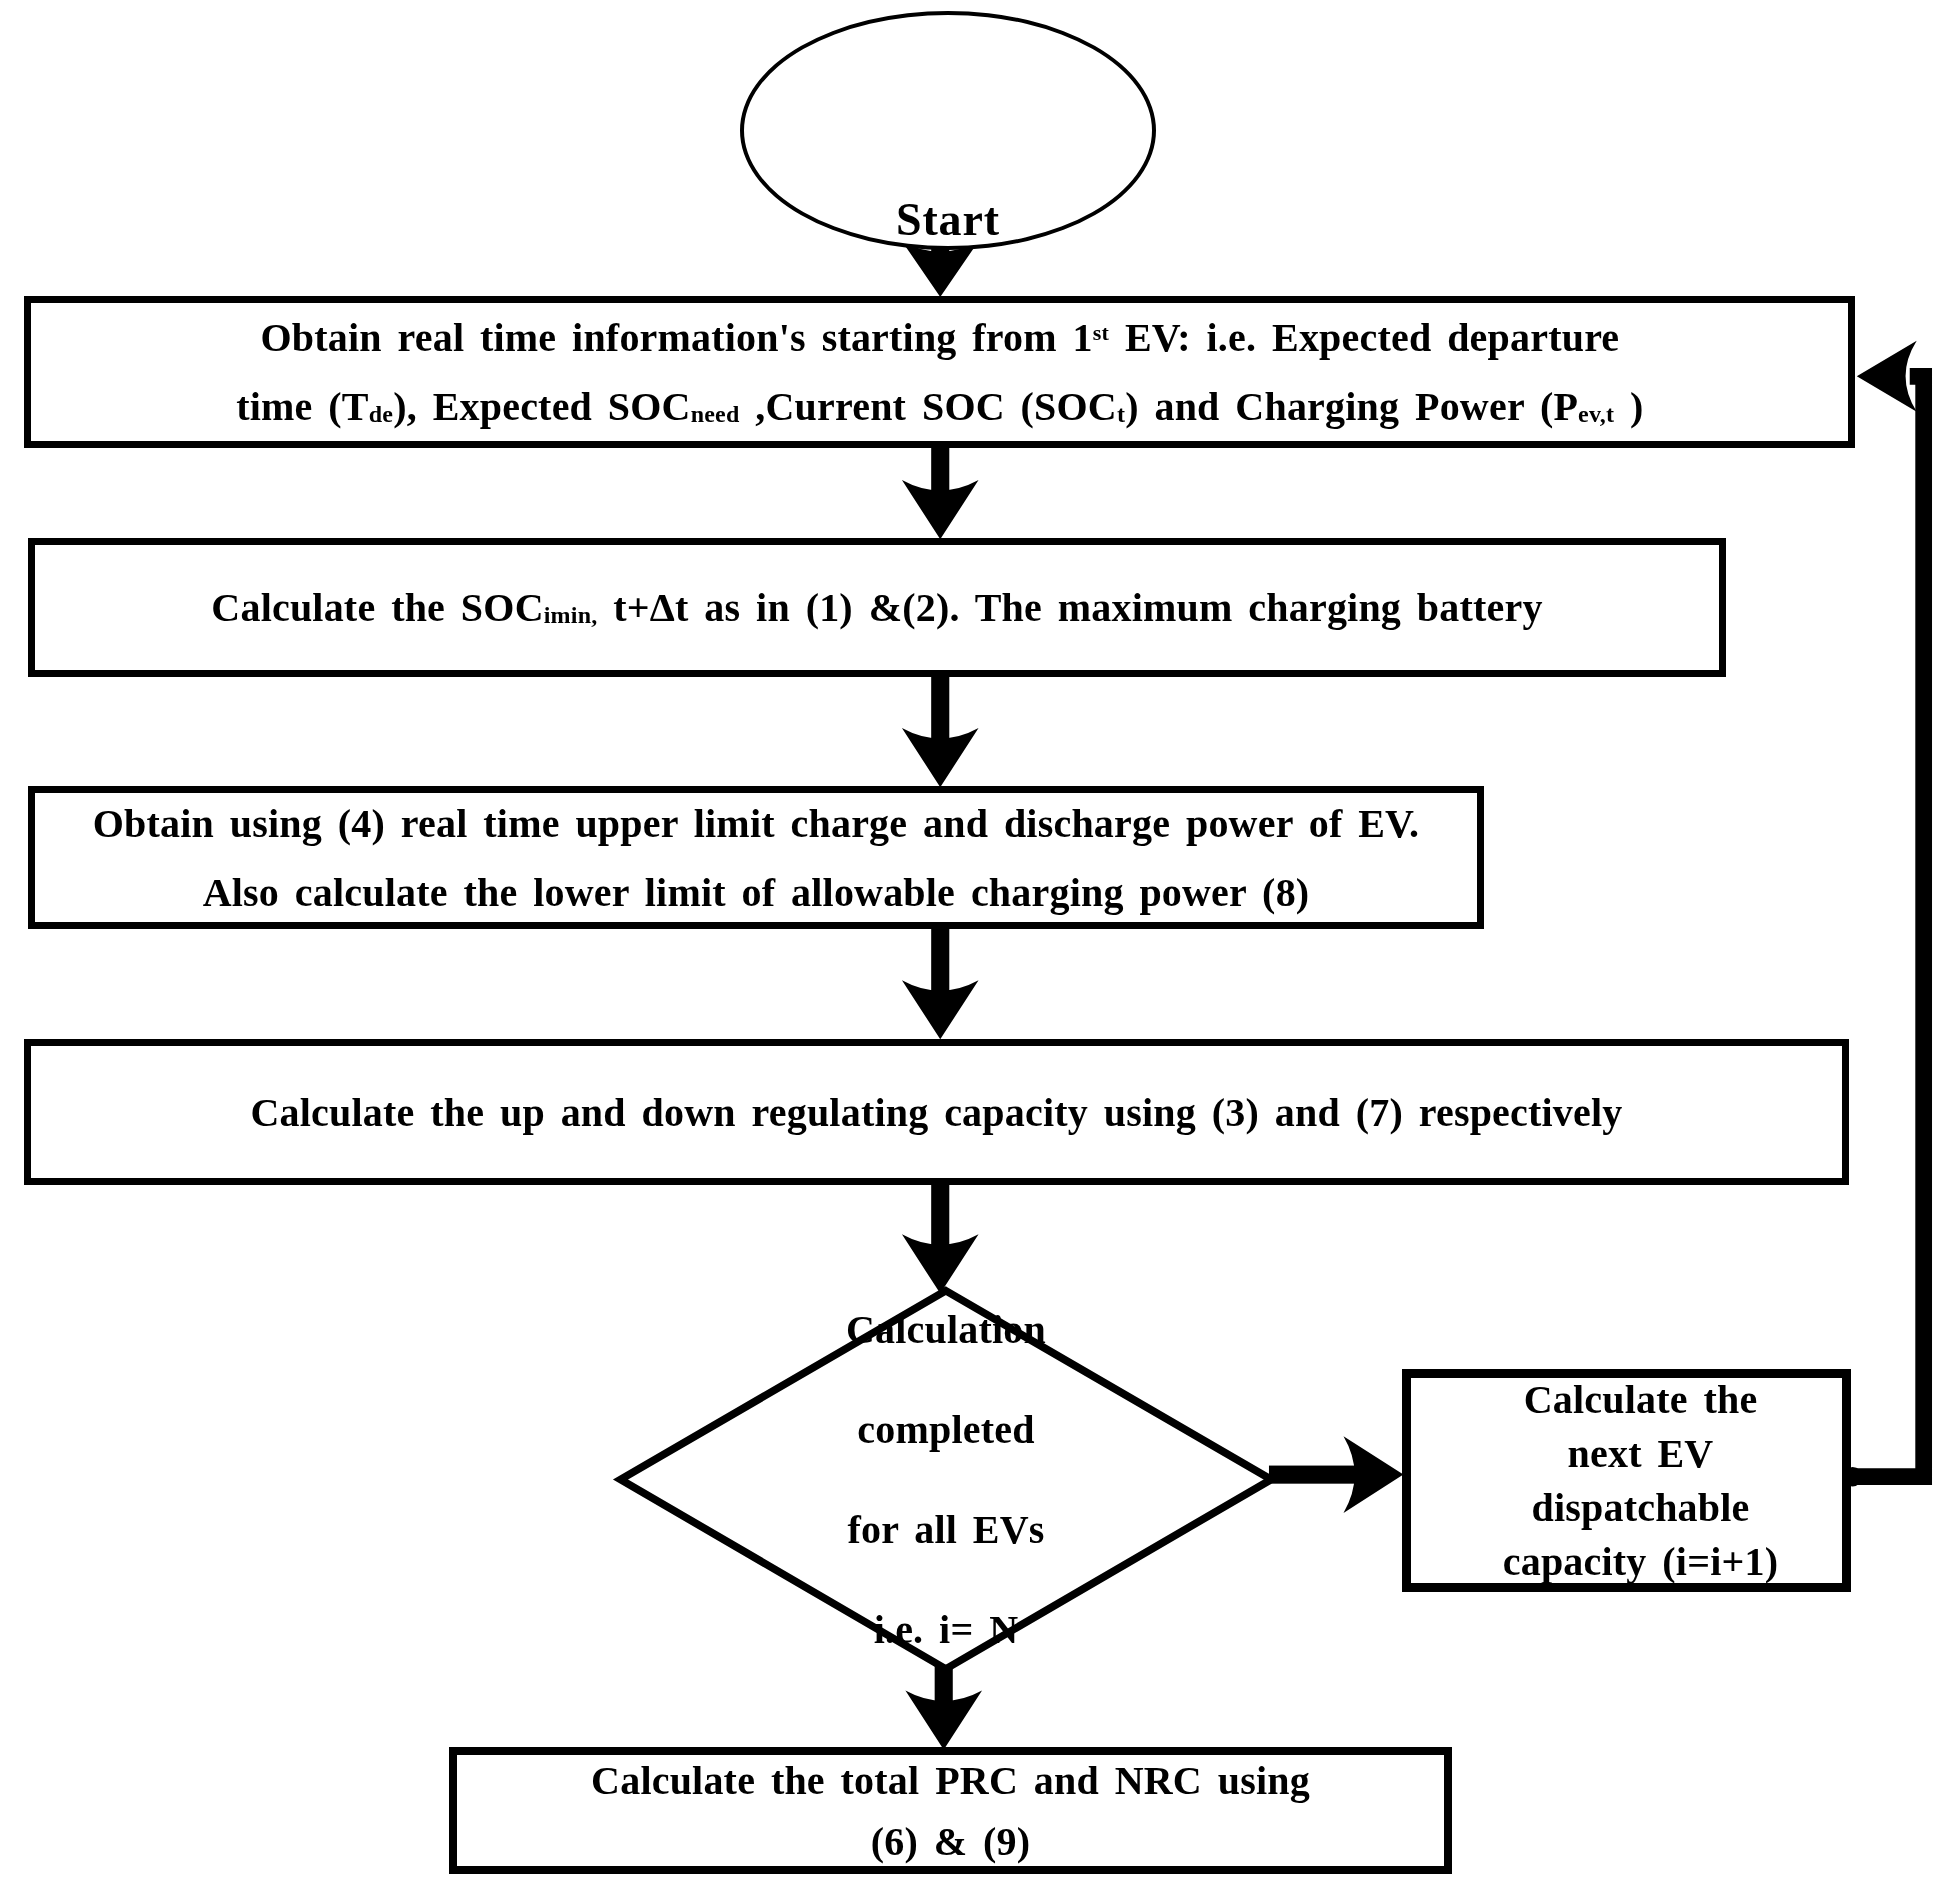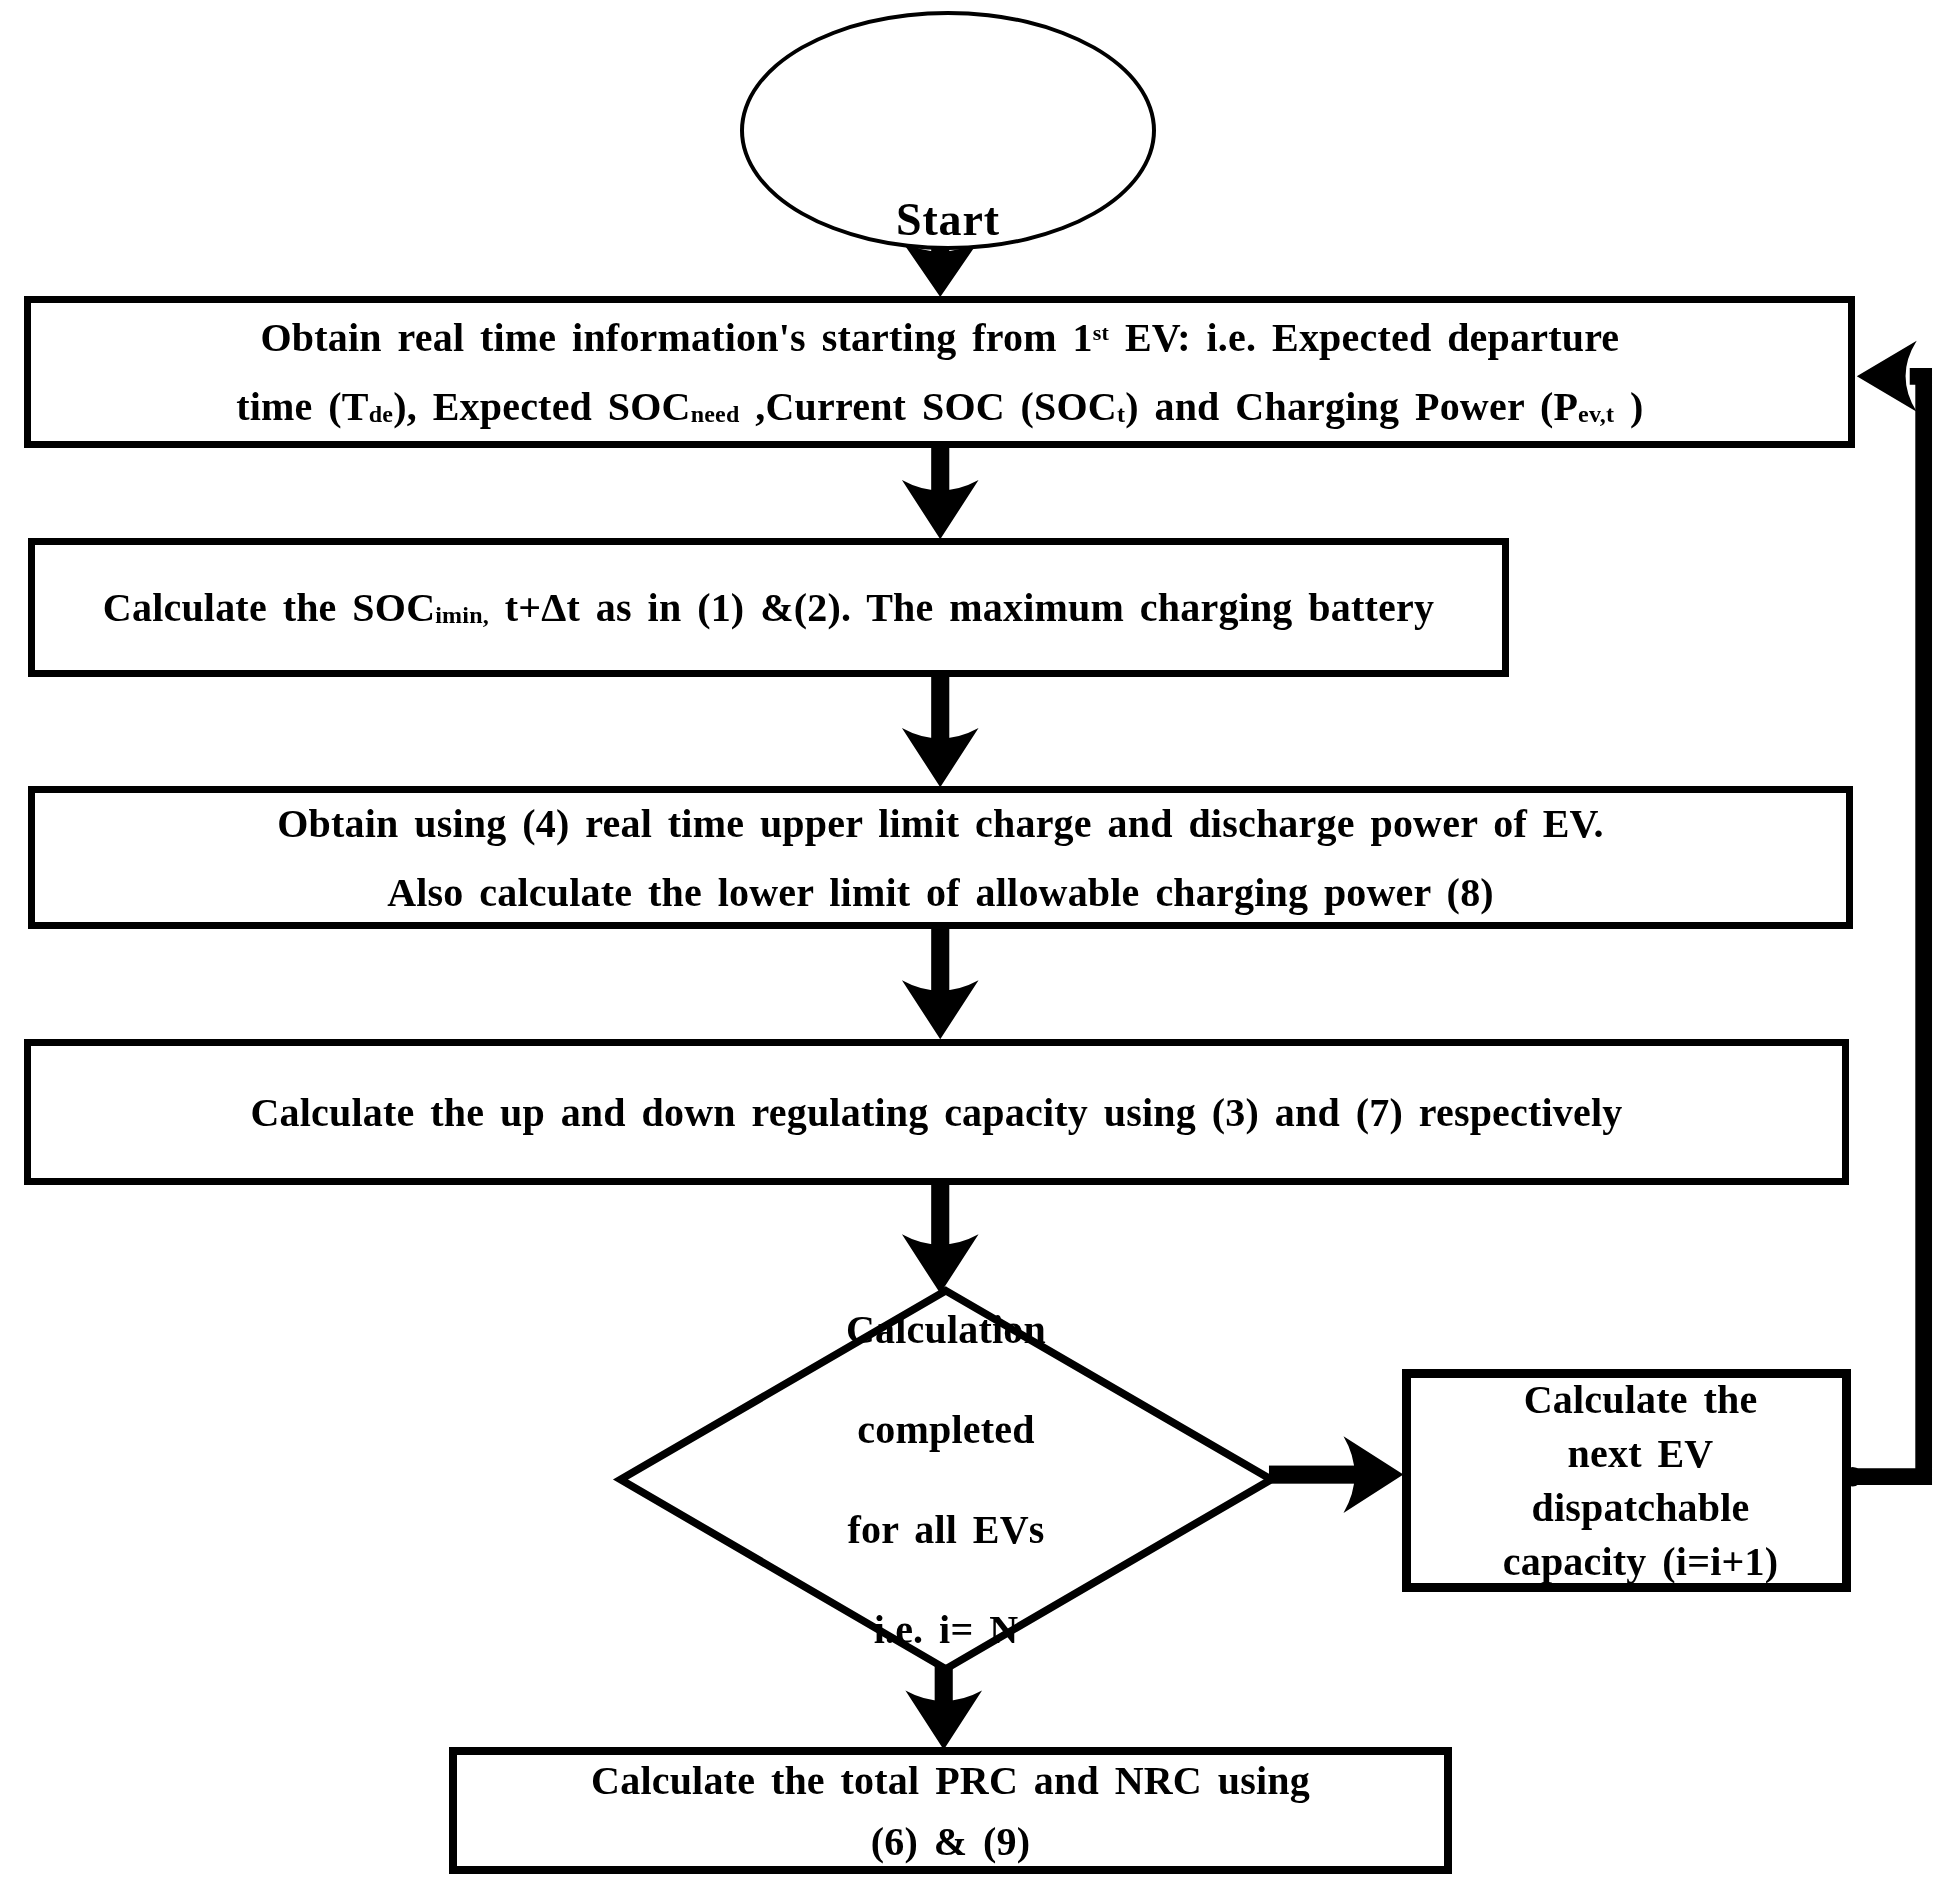--- a/index.html
+++ b/index.html
@@ -27,22 +27,22 @@
     border:7.7px solid #000;
     box-sizing:border-box;
     display:flex;flex-direction:column;justify-content:center;align-items:center;
     text-align:right;
     font-size:40px;
     word-spacing:0.14em;
     letter-spacing:0.005em;
   }
   .pbox .ln{line-height:69px;white-space:nowrap;}
   #box1{left:24.4px;top:296px;width:1831px;height:152px;}
-  #box2{left:28px;top:538px;width:1481px;height:139px;}
-  #box3{left:28px;top:786px;width:1825px;height:143px;}
+  #box2{left:28px;top:538px;width:1698px;height:139px;}
+  #box3{left:28px;top:786px;width:1456px;height:143px;}
   #box4{left:24px;top:1039px;width:1825px;height:146px;}
   #next-box{left:1402px;top:1369px;width:449px;height:223px;border-width:9px;padding-left:28px;}
   #next-box .ln{line-height:54px;}
   #total-box{left:449px;top:1747px;width:1003px;height:127px;border-width:8.4px;}
   #total-box .ln{line-height:61px;}
   #start-terminal{
     position:absolute;left:740px;top:11px;width:408px;height:231px;
     border:4.9px solid #000;border-radius:50%;
     background:#ffffff;
     display:flex;justify-content:center;align-items:flex-end;

